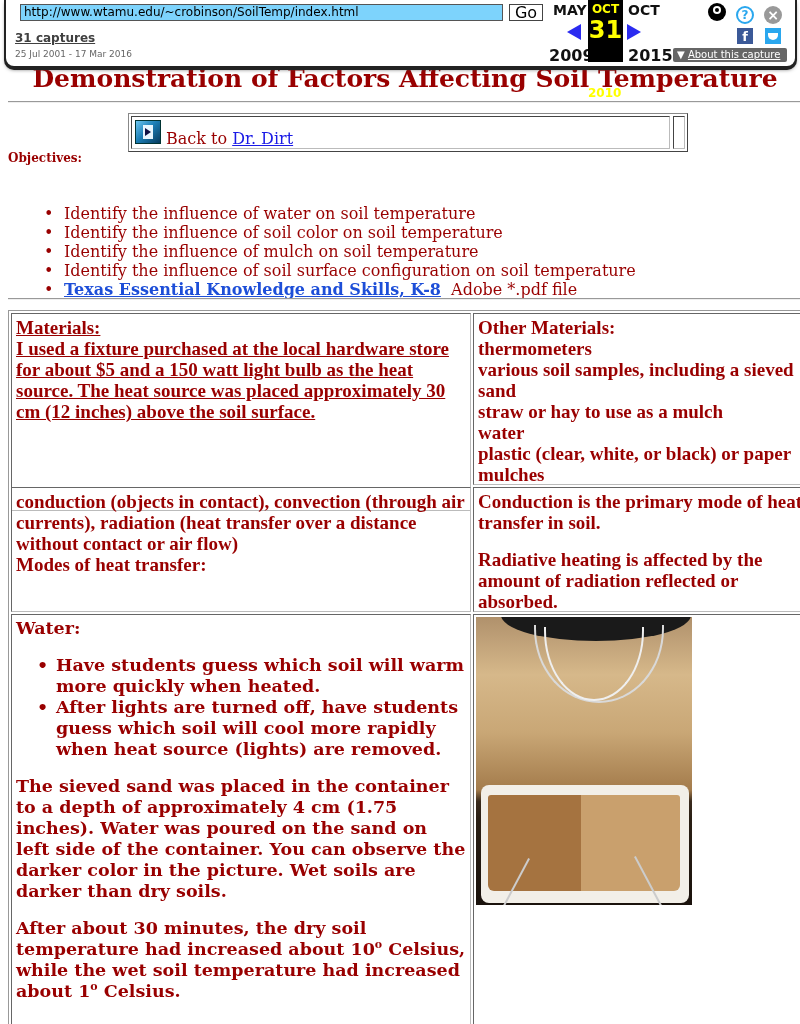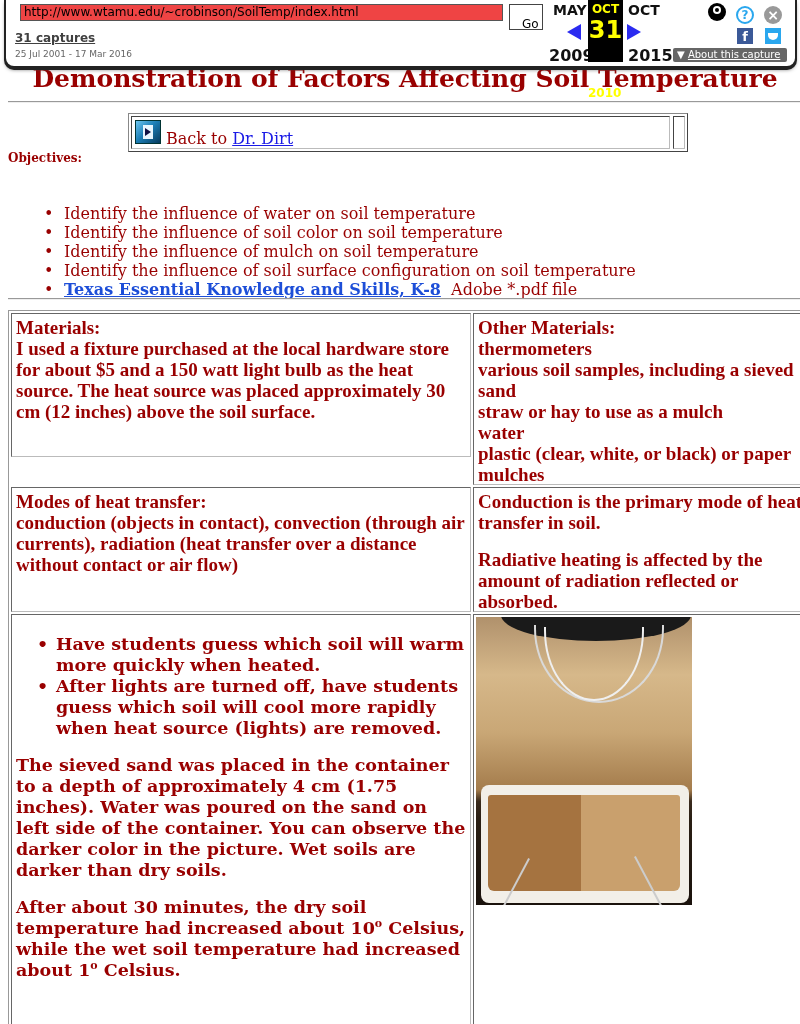--- a/index.html
+++ b/index.html
@@ -16,26 +16,26 @@
     position: absolute; left: 6px; top: 0; width: 789px; height: 66px;
     background: #ffffff;
     border-radius: 0 0 8px 8px;
     box-shadow: 0 2px 0 2px #222, 0 3px 4px #444;
     font-family: "DejaVu Sans", sans-serif;
     z-index: 5;
   }
   #wm-url {
     position: absolute; left: 14px; top: 4px; width: 483px; height: 17px;
     border: 1px solid #555; font-size: 12px; padding: 0 3px; line-height: 15px;
-    color: #000; font-family: "DejaVu Sans", sans-serif; background:#ef4444;
+    color: #000; font-family: "DejaVu Sans", sans-serif; background:#7dd3fc;
   }
   #wm-go {
     position: absolute; left: 503px; top: 4px; width: 34px; height: 17px;
-    border: 1px solid #444; background: #fff; font-size: 12px; line-height: 15px;
-    text-align: center; color: #000; padding: 12px;
+    border: 1px solid #444; background: #fff; font-size: 16px; line-height: 15px;
+    text-align: center; color: #000; padding: 0;
     font-family: "DejaVu Sans", sans-serif;
   }
   #wm-captures {
     position: absolute; left: 9px; top: 31px; font-size: 12px; font-weight: bold;
     color: #404040; text-decoration: underline;
   }
   #wm-range {
     position: absolute; left: 9px; top: 49px; font-size: 9px; color: #666;
   }
   .wm-month { position: absolute; top: 2px; font-size: 14px; font-weight: bold; color: #111; }
@@ -188,43 +188,44 @@
   <li>Identify the influence of soil color on soil temperature</li>
   <li>Identify the influence of mulch on soil temperature</li>
   <li>Identify the influence of soil surface configuration on soil temperature</li>
   <li><a class="teks-link">Texas Essential Knowledge and Skills, K-8</a>&nbsp;&nbsp;<span>Adobe *.pdf file</span></li>
 </ul>
 
 <div class="hr" style="top:298px"></div>
 
 <div id="main-table">
 
-  <div class="cell cond" style="left:2px; top:2px; width:460px; height:144px;">
+  <div class="cell cond" style="left:2px; top:2px; width:460px; height:198px;text-decoration:underline;">
     <div>Materials:</div>
     <div>I used a fixture purchased at the local hardware store for about $5 and a 150 watt light bulb as the heat source.  The heat source was placed approximately 30 cm (12 inches) above the soil surface.</div>
   </div>
   <div class="cell cond" style="left:464px; top:2px; width:340px; height:172px;">
     <div>Other Materials:</div>
     <div>thermometers</div>
     <div>various soil samples, including a sieved sand</div>
     <div>straw or hay to use as a mulch</div>
     <div>water</div>
     <div>plastic (clear, white, or black) or paper mulches</div>
   </div>
 
   <div class="cell cond" style="left:2px; top:176px; width:460px; height:125px;">
+    <div>conduction (objects in contact), convection (through air currents), radiation (heat transfer over a distance without contact or air flow)</div>
     <div>Modes of heat transfer:</div>
-    <div>conduction (objects in contact), convection (through air currents), radiation (heat transfer over a distance without contact or air flow)</div>
   </div>
   <div class="cell cond" style="left:464px; top:176px; width:340px; height:125px;">
     <div>Conduction is the primary mode of heat transfer in soil.</div>
     <div class="p-gap">Radiative heating is affected by the amount of radiation reflected or absorbed.</div>
   </div>
 
   <div class="cell" style="left:2px; top:303px; width:460px; height:420px;">
+    <div>Water:</div>
     <ul>
       <li>Have students guess which soil will warm more quickly when heated.</li>
       <li>After lights are turned off, have students guess which soil will cool more rapidly when heat source (lights) are removed.</li>
     </ul>
     <div>The sieved sand was placed in the container to a depth of approximately 4 cm (1.75 inches).  Water was poured on the sand on left side of the container.  You can observe the darker color in the picture.  Wet soils are darker than dry soils.</div>
     <div class="p-gap"><span>After about 30 minutes, the dry soil temperature had increased about 10</span><sup>o</sup><span> Celsius, while the wet soil temperature had increased about 1</span><sup>o</sup><span> Celsius.</span></div>
   </div>
   <div class="cell" style="left:464px; top:303px; width:340px; height:420px; padding:0;">
     <div id="photo" title="heat lamp over tray of wet and dry sand with thermometers">
       <div class="lamp"></div>

